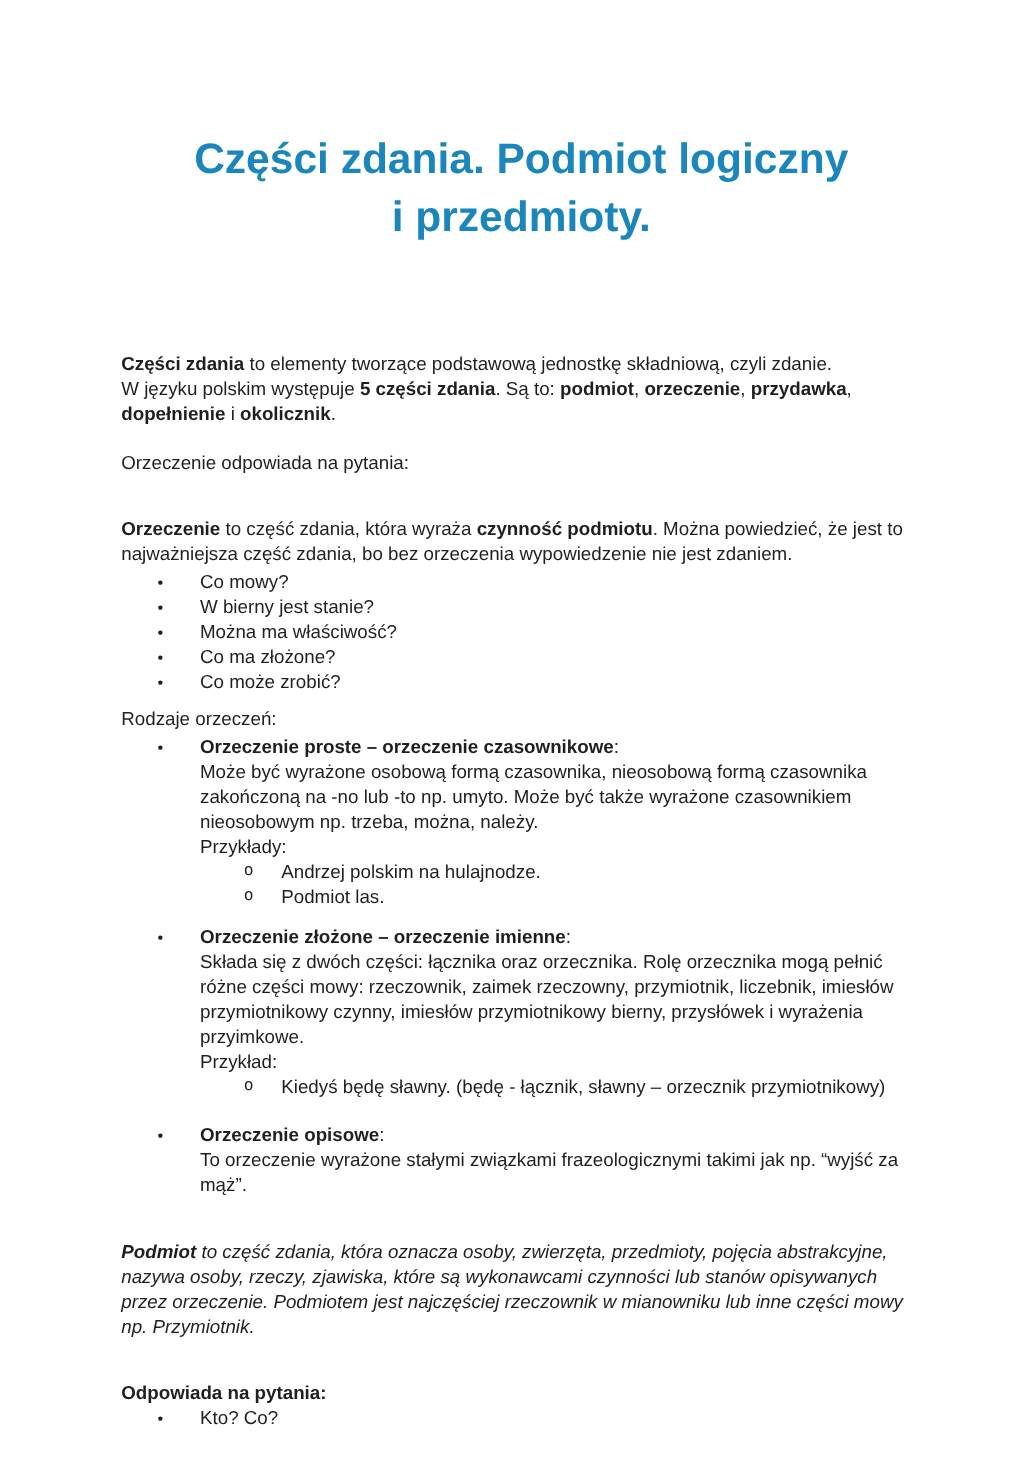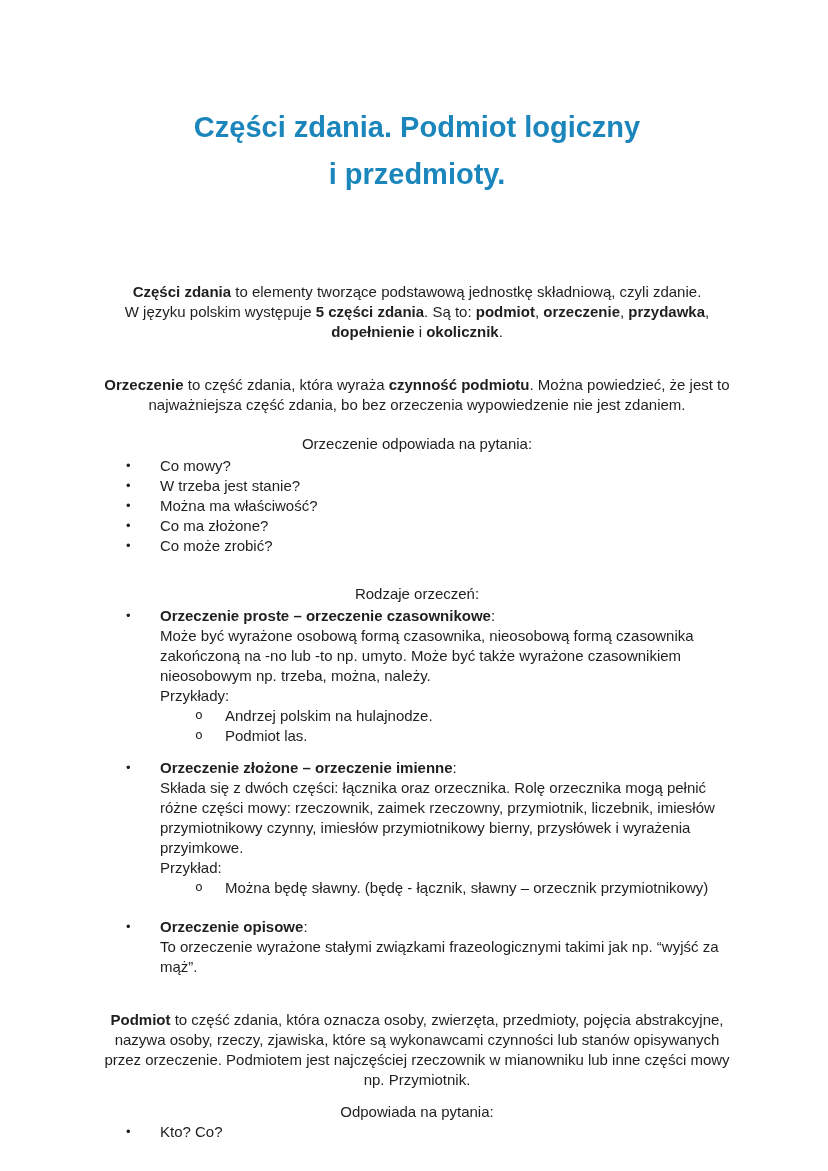--- a/index.html
+++ b/index.html
@@ -15,31 +15,31 @@
     background: #ffffff;
     box-sizing: border-box;
     padding: 104px 91px 40px 97px;
     overflow: hidden;
     font-family: "Liberation Sans", "DejaVu Sans", sans-serif;
     color: #1f1f1f;
   }
   .title {
     margin: 0 0 84px 0;
     text-align: center;
-    font-size: 29px;
+    font-size: 34px;
     font-weight: 700;
     line-height: 47px;
     letter-spacing: 0;
   }
   .title .title-line { display: block; }
   .doc-body {
     font-size: 15px;
     line-height: 20px;
   }
-  .para { margin: 0; text-align: center; }
+  .para { margin: 0; }
   .li1, .li2 { position: relative; margin: 0; }
   .li1 { padding-left: 63px; }
   .li2 { padding-left: 128px; }
   .li1 > .marker {
     position: absolute;
     left: 29px;
     top: 0;
     font-size: 13px;
   }
   .li2 > .marker {
@@ -54,31 +54,31 @@
 </head>
 <body>
 
 <div class="page">
   <h1 class="title" style="color: rgb(27, 134, 187);">
     <span class="title-line">Części zdania. Podmiot logiczny</span>
     <span class="title-line">i przedmioty.</span>
   </h1>
   <div class="doc-body" id="doc-body" style="color: rgb(31, 31, 31);">
       <div class="para"><span class="content"><b>Części zdania</b><span> to elementy tworzące podstawową jednostkę składniową, czyli zdanie.</span><br><span>W języku polskim występuje </span><b>5 części zdania</b><span>. Są to: </span><b>podmiot</b><span>, </span><b>orzeczenie</b><span>, </span><b>przydawka</b><span>, </span><b>dopełnienie</b><span> i </span><b>okolicznik</b><span>.</span></span></div>
+      <div class="para" style="margin-top: 19px;"><span class="content"><span>Orzeczenie odpowiada na pytania:</span></span></div>
       <div class="para" style="margin-top: 33px;"><span class="content"><b>Orzeczenie</b><span> to część zdania, która wyraża </span><b>czynność podmiotu</b><span>. Można powiedzieć, że jest to najważniejsza część zdania, bo bez orzeczenia wypowiedzenie nie jest zdaniem.</span></span></div>
-      <div class="para" style="margin-top: 19px;"><span class="content"><span>Orzeczenie odpowiada na pytania:</span></span></div>
       <div class="li1" style="margin-top: 2px;"><span class="marker">•</span><span class="content"><span>Co mowy?</span></span></div>
-      <div class="li1"><span class="marker">•</span><span class="content"><span>W trzeba jest stanie?</span></span></div>
+      <div class="li1"><span class="marker">•</span><span class="content"><span>W bierny jest stanie?</span></span></div>
       <div class="li1"><span class="marker">•</span><span class="content"><span>Można ma właściwość?</span></span></div>
       <div class="li1"><span class="marker">•</span><span class="content"><span>Co ma złożone?</span></span></div>
       <div class="li1"><span class="marker">•</span><span class="content"><span>Co może zrobić?</span></span></div>
-      <div class="para" style="margin-top: 28px;"><span class="content"><span>Rodzaje orzeczeń:</span></span></div>
+      <div class="para" style="margin-top: 10px;"><span class="content"><span>Rodzaje orzeczeń:</span></span></div>
       <div class="li1" style="margin-top: 2px;"><span class="marker">•</span><span class="content"><b>Orzeczenie proste – orzeczenie czasownikowe</b><span>:</span><br><span>Może być wyrażone osobową formą czasownika, nieosobową formą czasownika zakończoną na -no lub -to np. umyto. Może być także wyrażone czasownikiem nieosobowym np. trzeba, można, należy.</span><br><span>Przykłady:</span></span></div>
       <div class="li2"><span class="marker">o</span><span class="content"><span>Andrzej polskim na hulajnodze.</span></span></div>
       <div class="li2"><span class="marker">o</span><span class="content"><span>Podmiot las.</span></span></div>
       <div class="li1" style="margin-top: 12px;"><span class="marker">•</span><span class="content"><b>Orzeczenie złożone – orzeczenie imienne</b><span>:</span><br><span>Składa się z dwóch części: łącznika oraz orzecznika. Rolę orzecznika mogą pełnić różne części mowy: rzeczownik, zaimek rzeczowny, przymiotnik, liczebnik, imiesłów przymiotnikowy czynny, imiesłów przymiotnikowy bierny, przysłówek i wyrażenia przyimkowe.</span><br><span>Przykład:</span></span></div>
-      <div class="li2"><span class="marker">o</span><span class="content"><span>Można będę sławny. (będę - łącznik, sławny – orzecznik przymiotnikowy)</span></span></div>
+      <div class="li2"><span class="marker">o</span><span class="content"><span>Kiedyś będę sławny. (będę - łącznik, sławny – orzecznik przymiotnikowy)</span></span></div>
       <div class="li1" style="margin-top: 19px;"><span class="marker">•</span><span class="content"><b>Orzeczenie opisowe</b><span>:</span><br><span>To orzeczenie wyrażone stałymi związkami frazeologicznymi takimi jak np. “wyjść za mąż”.</span></span></div>
-      <div class="para" style="margin-top: 33px;"><span class="content"><b>Podmiot</b><span> to część zdania, która oznacza osoby, zwierzęta, przedmioty, pojęcia abstrakcyjne, nazywa osoby, rzeczy, zjawiska, które są wykonawcami czynności lub stanów opisywanych przez orzeczenie. Podmiotem jest najczęściej rzeczownik w mianowniku lub inne części mowy np. Przymiotnik.</span></span></div>
-      <div class="para" style="margin-top: 12px;"><span class="content"><span>Odpowiada na pytania:</span></span></div>
+      <div class="para" style="margin-top: 33px; font-style: italic;"><span class="content"><b>Podmiot</b><span> to część zdania, która oznacza osoby, zwierzęta, przedmioty, pojęcia abstrakcyjne, nazywa osoby, rzeczy, zjawiska, które są wykonawcami czynności lub stanów opisywanych przez orzeczenie. Podmiotem jest najczęściej rzeczownik w mianowniku lub inne części mowy np. Przymiotnik.</span></span></div>
+      <div class="para" style="margin-top: 33px; font-weight: bold;"><span class="content"><span>Odpowiada na pytania:</span></span></div>
       <div class="li1"><span class="marker">•</span><span class="content"><span>Kto? Co?</span></span></div>
     </div>
 </div>
 
 </body></html>

